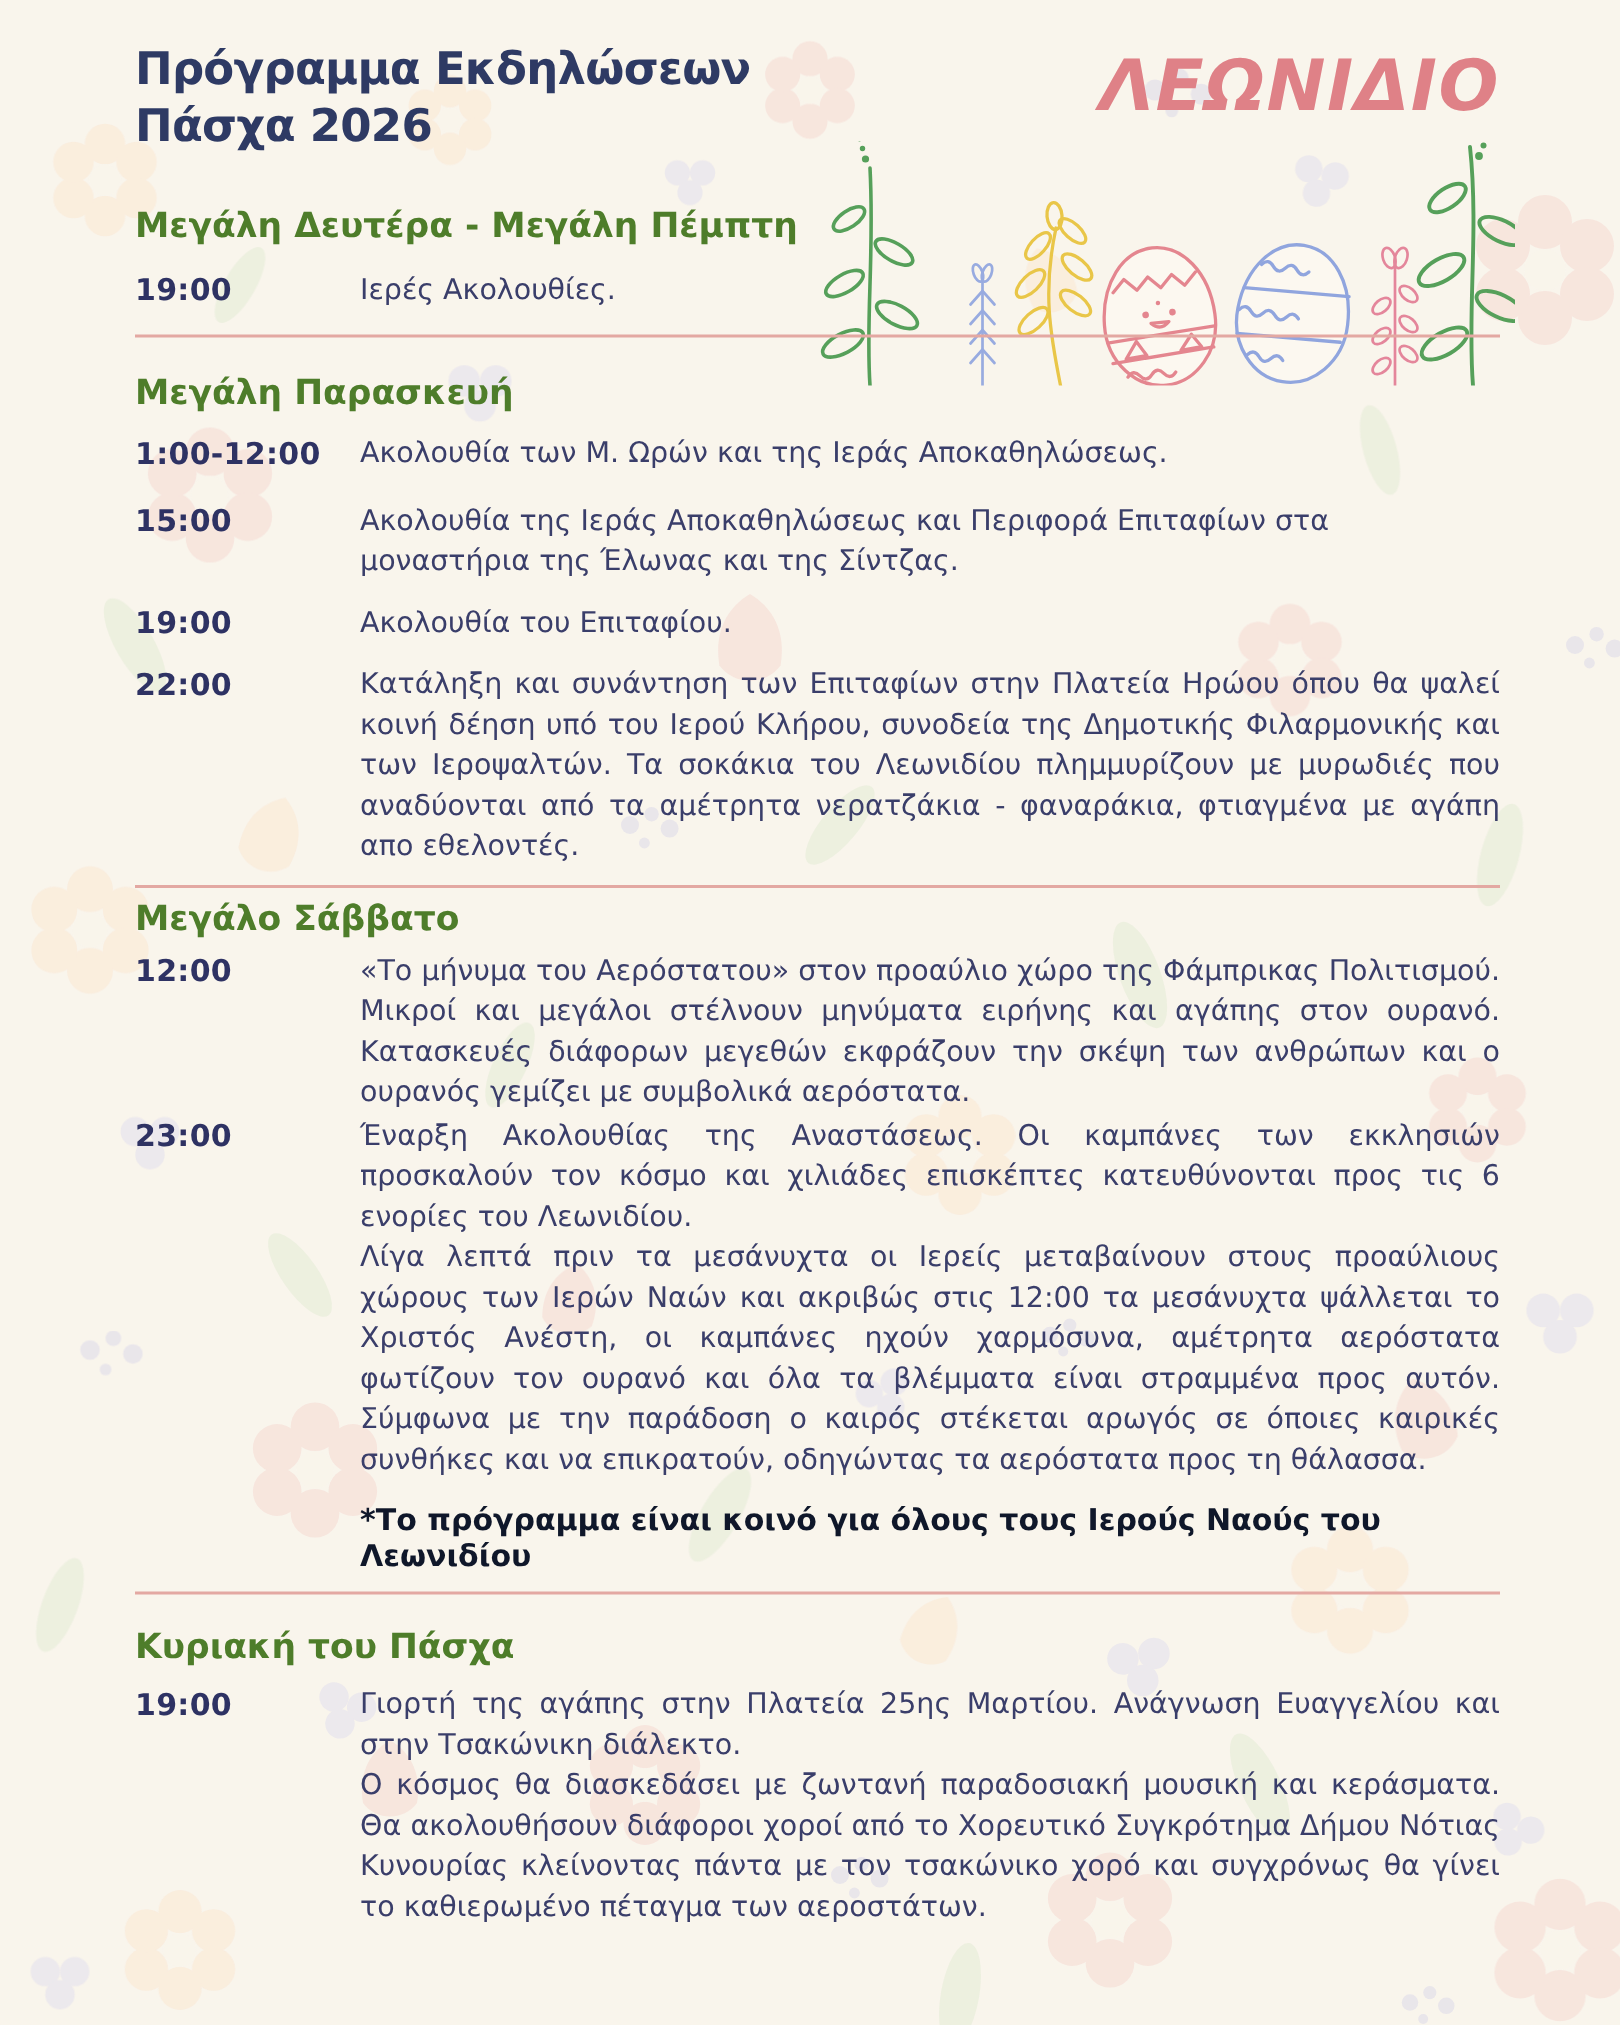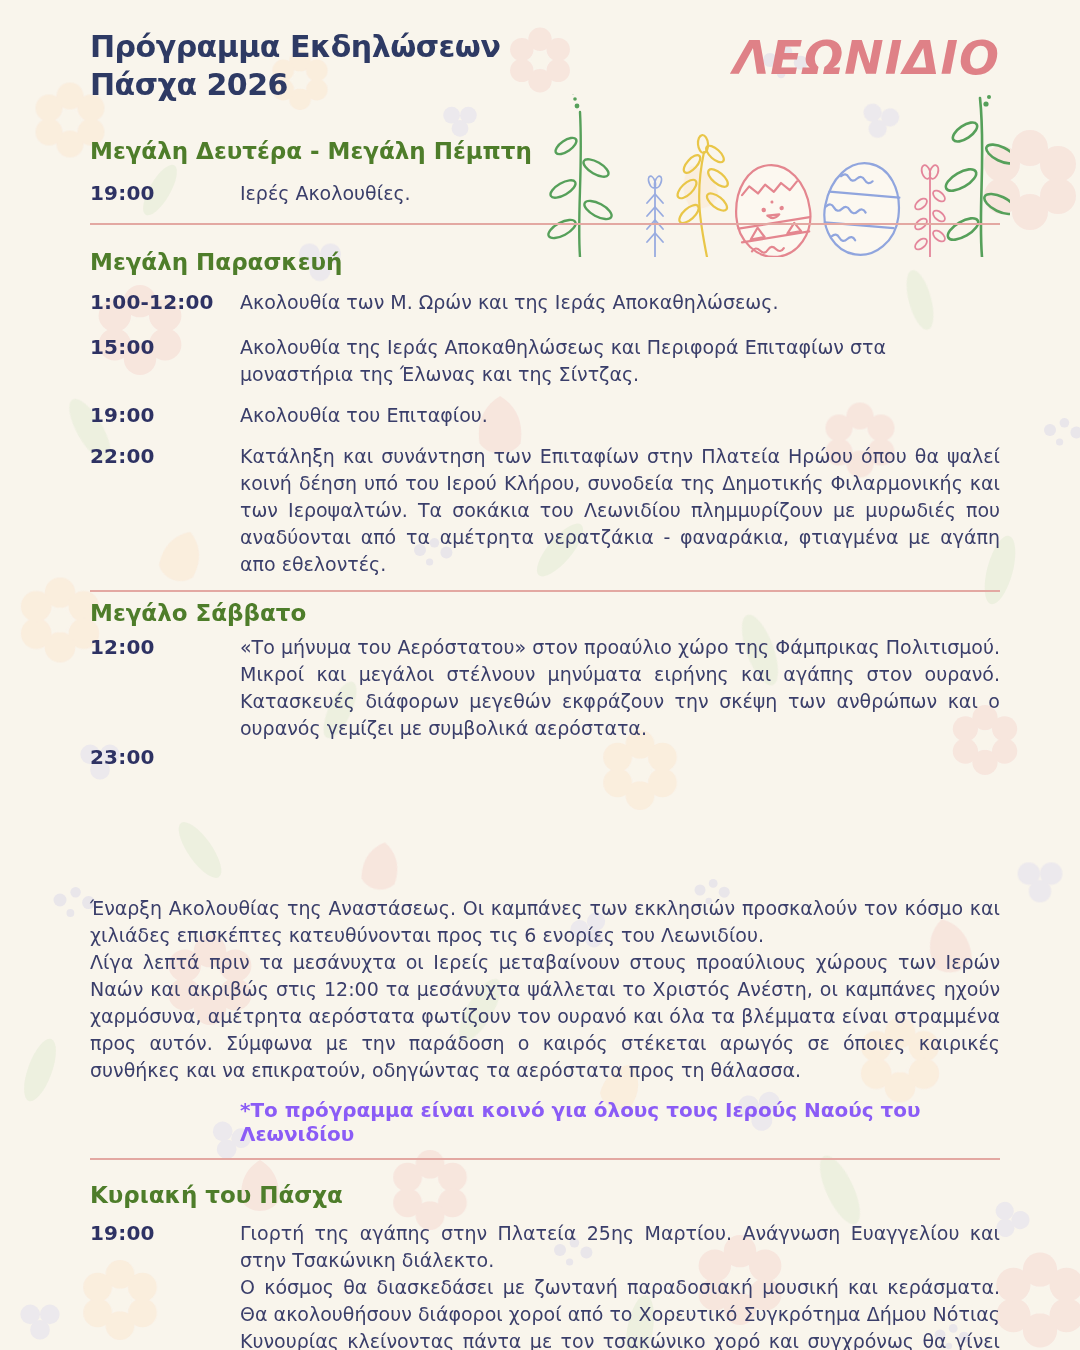--- a/index.html
+++ b/index.html
@@ -35,28 +35,28 @@
 
   .event-row{display:flex;align-items:flex-start;}
   .event-time{
     flex:0 0 150px;font-size:20px;font-weight:700;color:#2e3263;
     padding-top:1px;letter-spacing:0.2px;
   }
   .event-desc{flex:1;font-size:19px;line-height:27px;color:#3a3e6a;}
   .event-desc p{margin:0;}
   .just p{text-align:justify;}
   .mt16{margin-top:16px;} .mt14{margin-top:14px;} .mt18{margin-top:18px;}
-  .mt12{margin-top:12px;} .mt8{margin-top:8px;} .mt2{margin-top:2px;flex-direction:column;}
+  .mt12{margin-top:12px;} .mt8{margin-top:8px;} .mt2{margin-top:2px;}
 
   .divider{border:none;border-top:2px solid #e3a8a2;margin:0;}
   .d1{margin-top:16px;} .d2{margin-top:12px;} .d3{margin-top:10px;}
 
   .program-note{
     margin:14px 0 12px 150px;
-    font-size:20px;font-weight:700;color:#8b5cf6;
+    font-size:20px;font-weight:700;color:#0f172a;
   }
 </style>
 </head>
 <body>
 
 <svg class="bg-pattern" width="1080" height="1350" viewBox="0 0 1080 1350" aria-hidden="true">
   <defs>
     <g id="pf">
       <circle cx="0" cy="-16" r="9"></circle>
         <circle cx="14" cy="-8" r="9"></circle>

